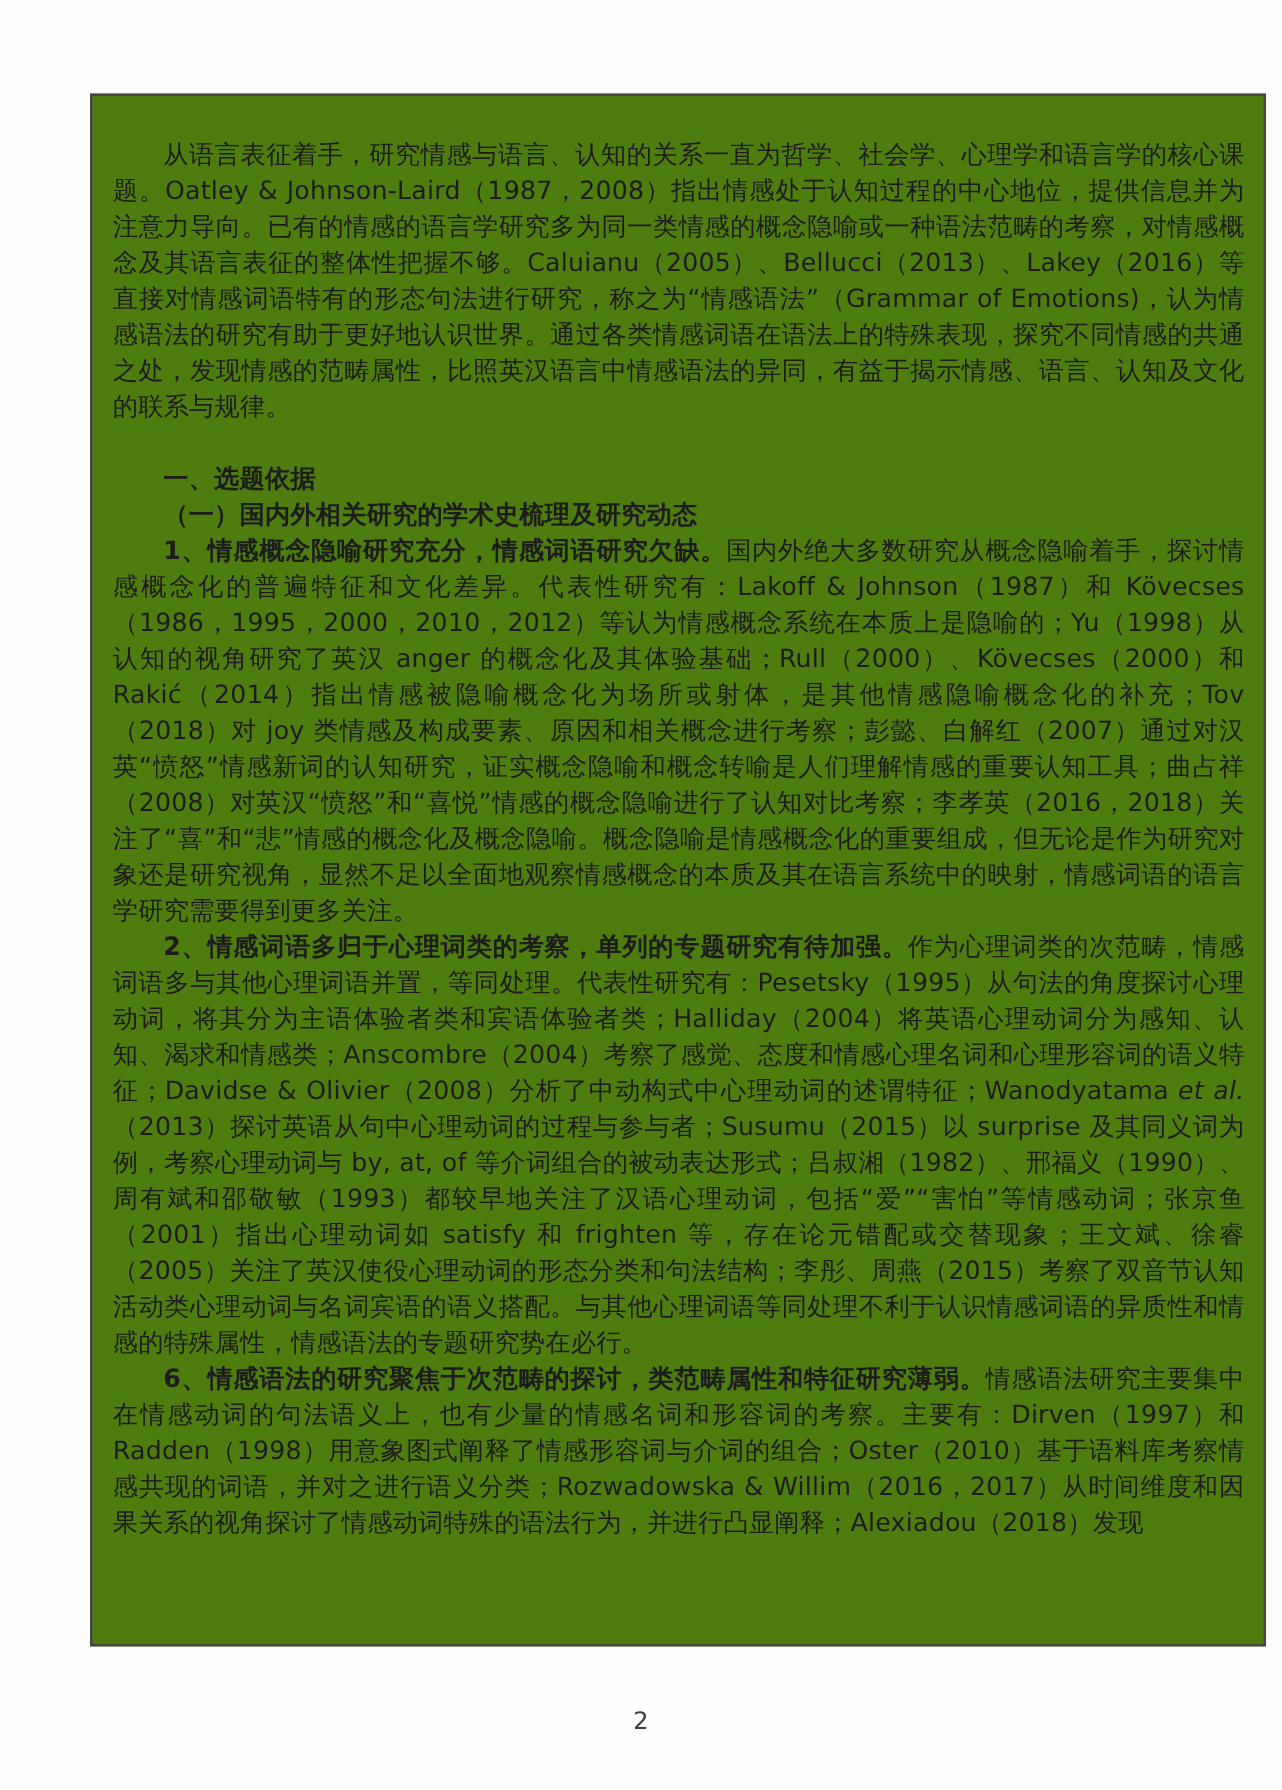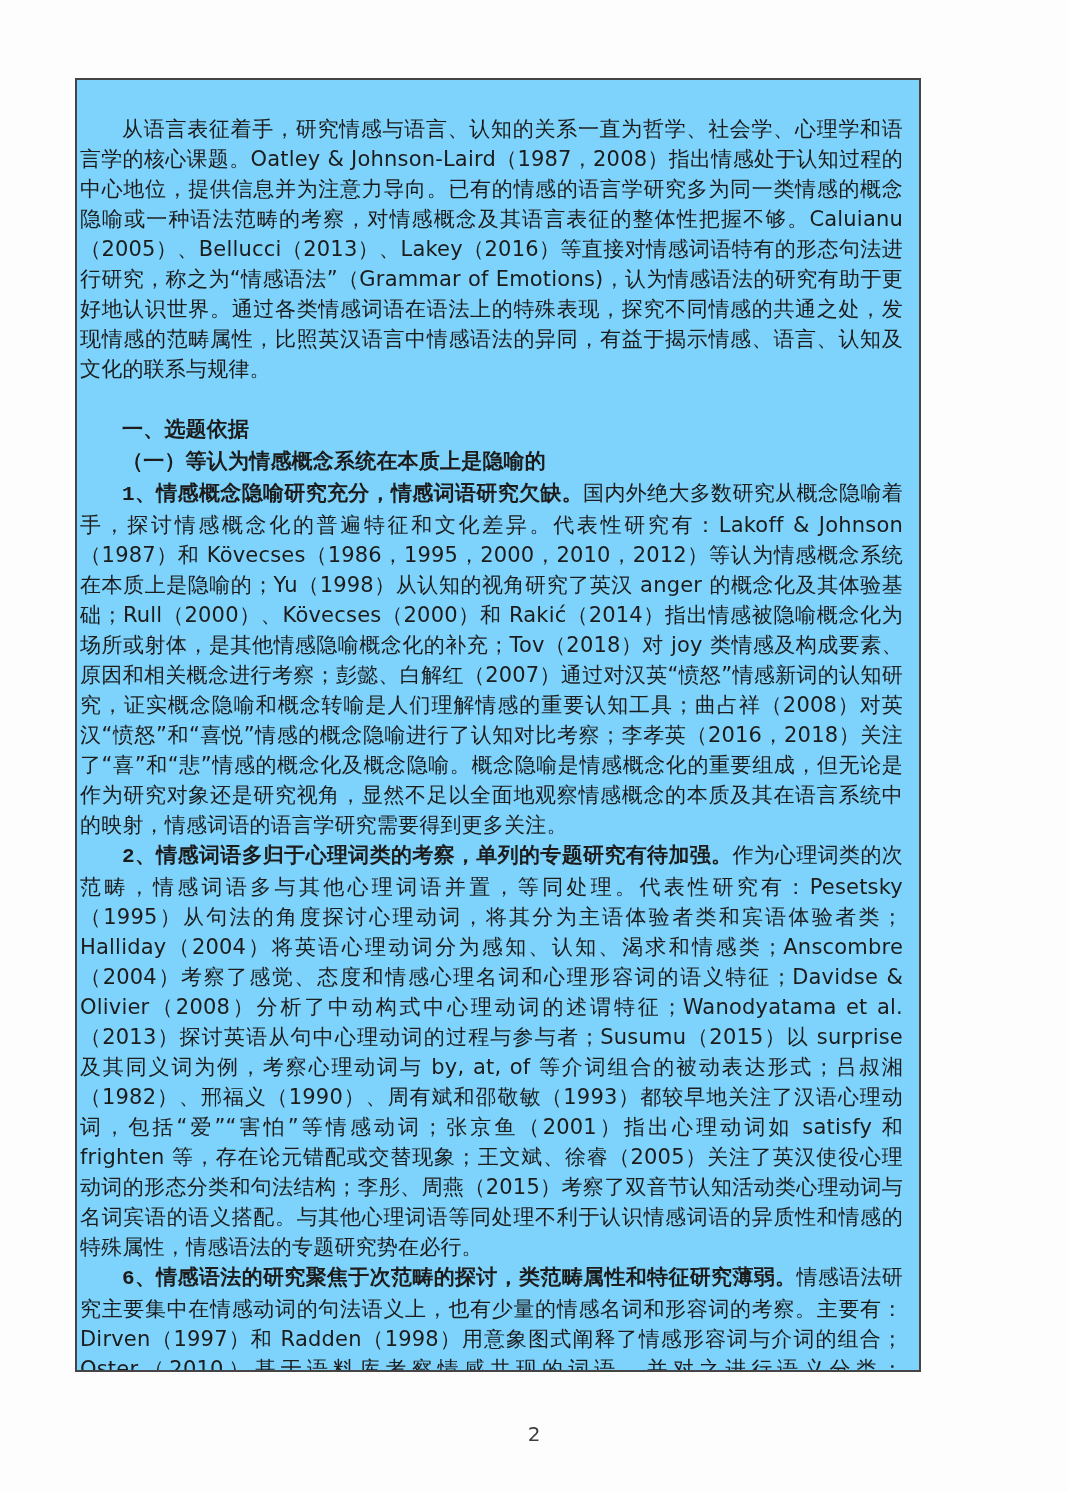--- a/index.html
+++ b/index.html
@@ -9,57 +9,57 @@
     height: 1492px;
     background: #fdfdfd;
     font-family: "DejaVu Sans", "Liberation Sans", sans-serif;
     color: #1c1c1c;
     overflow: hidden;
   }
   .frame {
     position: absolute;
     left: 75px;
     top: 78px;
-    width: 846px;
+    width: 980px;
     height: 1294px;
     box-sizing: border-box;
     border: 2px solid #454545;
-    padding: 34px 16px 10px 3px;
+    padding: 34px 16px 10px 17px;
     overflow: hidden;
-    background: #7dd3fc;
+    background: #4d7c0f;
   }
   .block {
     margin: 0;
     font-size: 21px;
     line-height: 30px;
     text-align: justify;
     text-indent: 2em;
     letter-spacing: 0.2px;
   }
   .block.spaced { margin-top: 30px; }
-  .bold { font-weight: bold; font-family: Liberation Mono, monospace; }
-  .italic { }
+  .bold { font-weight: bold; }
+  .italic { font-style: italic; }
   .page-number {
     position: absolute;
     left: 0;
     top: 1422px;
     width: 100%;
     text-align: center;
     font-size: 20px;
     color: #3d3d3d;
   }
 </style>
 </head>
 <body>
 
 <div class="page">
   <div class="frame">
     <div>
         <p class="block"><span>从语言表征着手，研究情感与语言、认知的关系一直为哲学、社会学、心理学和语言学的核心课题。Oatley &amp; Johnson-Laird（1987，2008）指出情感处于认知过程的中心地位，提供信息并为注意力导向。已有的情感的语言学研究多为同一类情感的概念隐喻或一种语法范畴的考察，对情感概念及其语言表征的整体性把握不够。Caluianu（2005）、Bellucci（2013）、Lakey（2016）等直接对情感词语特有的形态句法进行研究，称之为“情感语法”（Grammar of Emotions)，认为情感语法的研究有助于更好地认识世界。通过各类情感词语在语法上的特殊表现，探究不同情感的共通之处，发现情感的范畴属性，比照英汉语言中情感语法的异同，有益于揭示情感、语言、认知及文化的联系与规律。</span></p>
         <p class="block spaced"><span class="bold">一、选题依据</span></p>
-        <p class="block"><span class="bold">（一）等认为情感概念系统在本质上是隐喻的</span></p>
+        <p class="block"><span class="bold">（一）国内外相关研究的学术史梳理及研究动态</span></p>
         <p class="block"><span class="bold">1、情感概念隐喻研究充分，情感词语研究欠缺。</span><span>国内外绝大多数研究从概念隐喻着手，探讨情感概念化的普遍特征和文化差异。代表性研究有：Lakoff &amp; Johnson（1987）和 Kövecses（1986，1995，2000，2010，2012）等认为情感概念系统在本质上是隐喻的；Yu（1998）从认知的视角研究了英汉 anger 的概念化及其体验基础；Rull（2000）、Kövecses（2000）和 Rakić（2014）指出情感被隐喻概念化为场所或射体，是其他情感隐喻概念化的补充；Tov（2018）对 joy 类情感及构成要素、原因和相关概念进行考察；彭懿、白解红（2007）通过对汉英“愤怒”情感新词的认知研究，证实概念隐喻和概念转喻是人们理解情感的重要认知工具；曲占祥（2008）对英汉“愤怒”和“喜悦”情感的概念隐喻进行了认知对比考察；李孝英（2016，2018）关注了“喜”和“悲”情感的概念化及概念隐喻。概念隐喻是情感概念化的重要组成，但无论是作为研究对象还是研究视角，显然不足以全面地观察情感概念的本质及其在语言系统中的映射，情感词语的语言学研究需要得到更多关注。</span></p>
         <p class="block"><span class="bold">2、情感词语多归于心理词类的考察，单列的专题研究有待加强。</span><span>作为心理词类的次范畴，情感词语多与其他心理词语并置，等同处理。代表性研究有：Pesetsky（1995）从句法的角度探讨心理动词，将其分为主语体验者类和宾语体验者类；Halliday（2004）将英语心理动词分为感知、认知、渴求和情感类；Anscombre（2004）考察了感觉、态度和情感心理名词和心理形容词的语义特征；Davidse &amp; Olivier（2008）分析了中动构式中心理动词的述谓特征；Wanodyatama </span><span class="italic">et al.</span><span>（2013）探讨英语从句中心理动词的过程与参与者；Susumu（2015）以 surprise 及其同义词为例，考察心理动词与 by, at, of 等介词组合的被动表达形式；吕叔湘（1982）、邢福义（1990）、周有斌和邵敬敏（1993）都较早地关注了汉语心理动词，包括“爱”“害怕”等情感动词；张京鱼（2001）指出心理动词如 satisfy 和 frighten 等，存在论元错配或交替现象；王文斌、徐睿（2005）关注了英汉使役心理动词的形态分类和句法结构；李彤、周燕（2015）考察了双音节认知活动类心理动词与名词宾语的语义搭配。与其他心理词语等同处理不利于认识情感词语的异质性和情感的特殊属性，情感语法的专题研究势在必行。</span></p>
         <p class="block"><span class="bold">6、情感语法的研究聚焦于次范畴的探讨，类范畴属性和特征研究薄弱。</span><span>情感语法研究主要集中在情感动词的句法语义上，也有少量的情感名词和形容词的考察。主要有：Dirven（1997）和 Radden（1998）用意象图式阐释了情感形容词与介词的组合；Oster（2010）基于语料库考察情感共现的词语，并对之进行语义分类；Rozwadowska &amp; Willim（2016，2017）从时间维度和因果关系的视角探讨了情感动词特殊的语法行为，并进行凸显阐释；Alexiadou（2018）发现</span></p>
       </div>
   </div>
   <div class="page-number">2</div>
 </div>
 
 </body></html>

